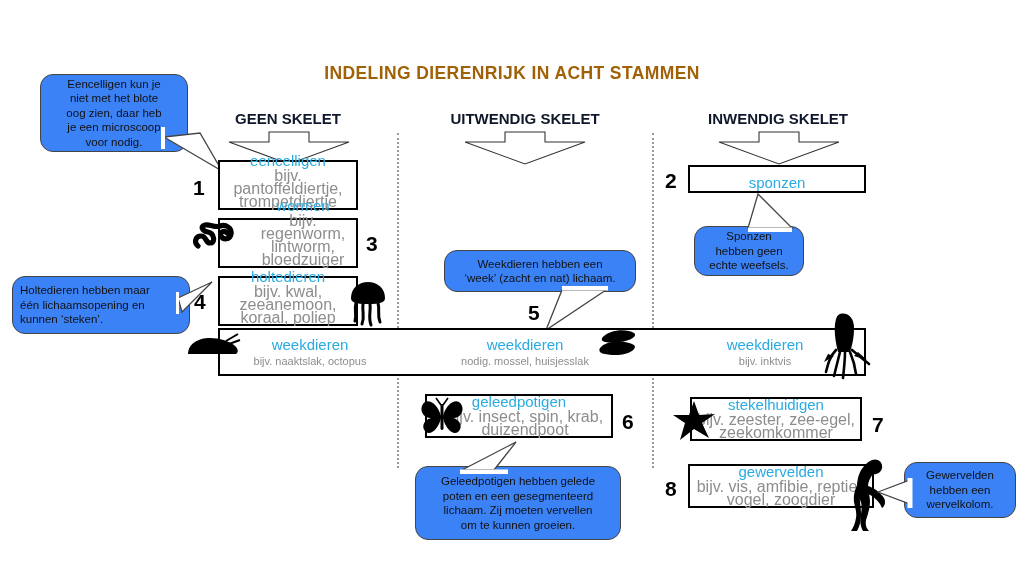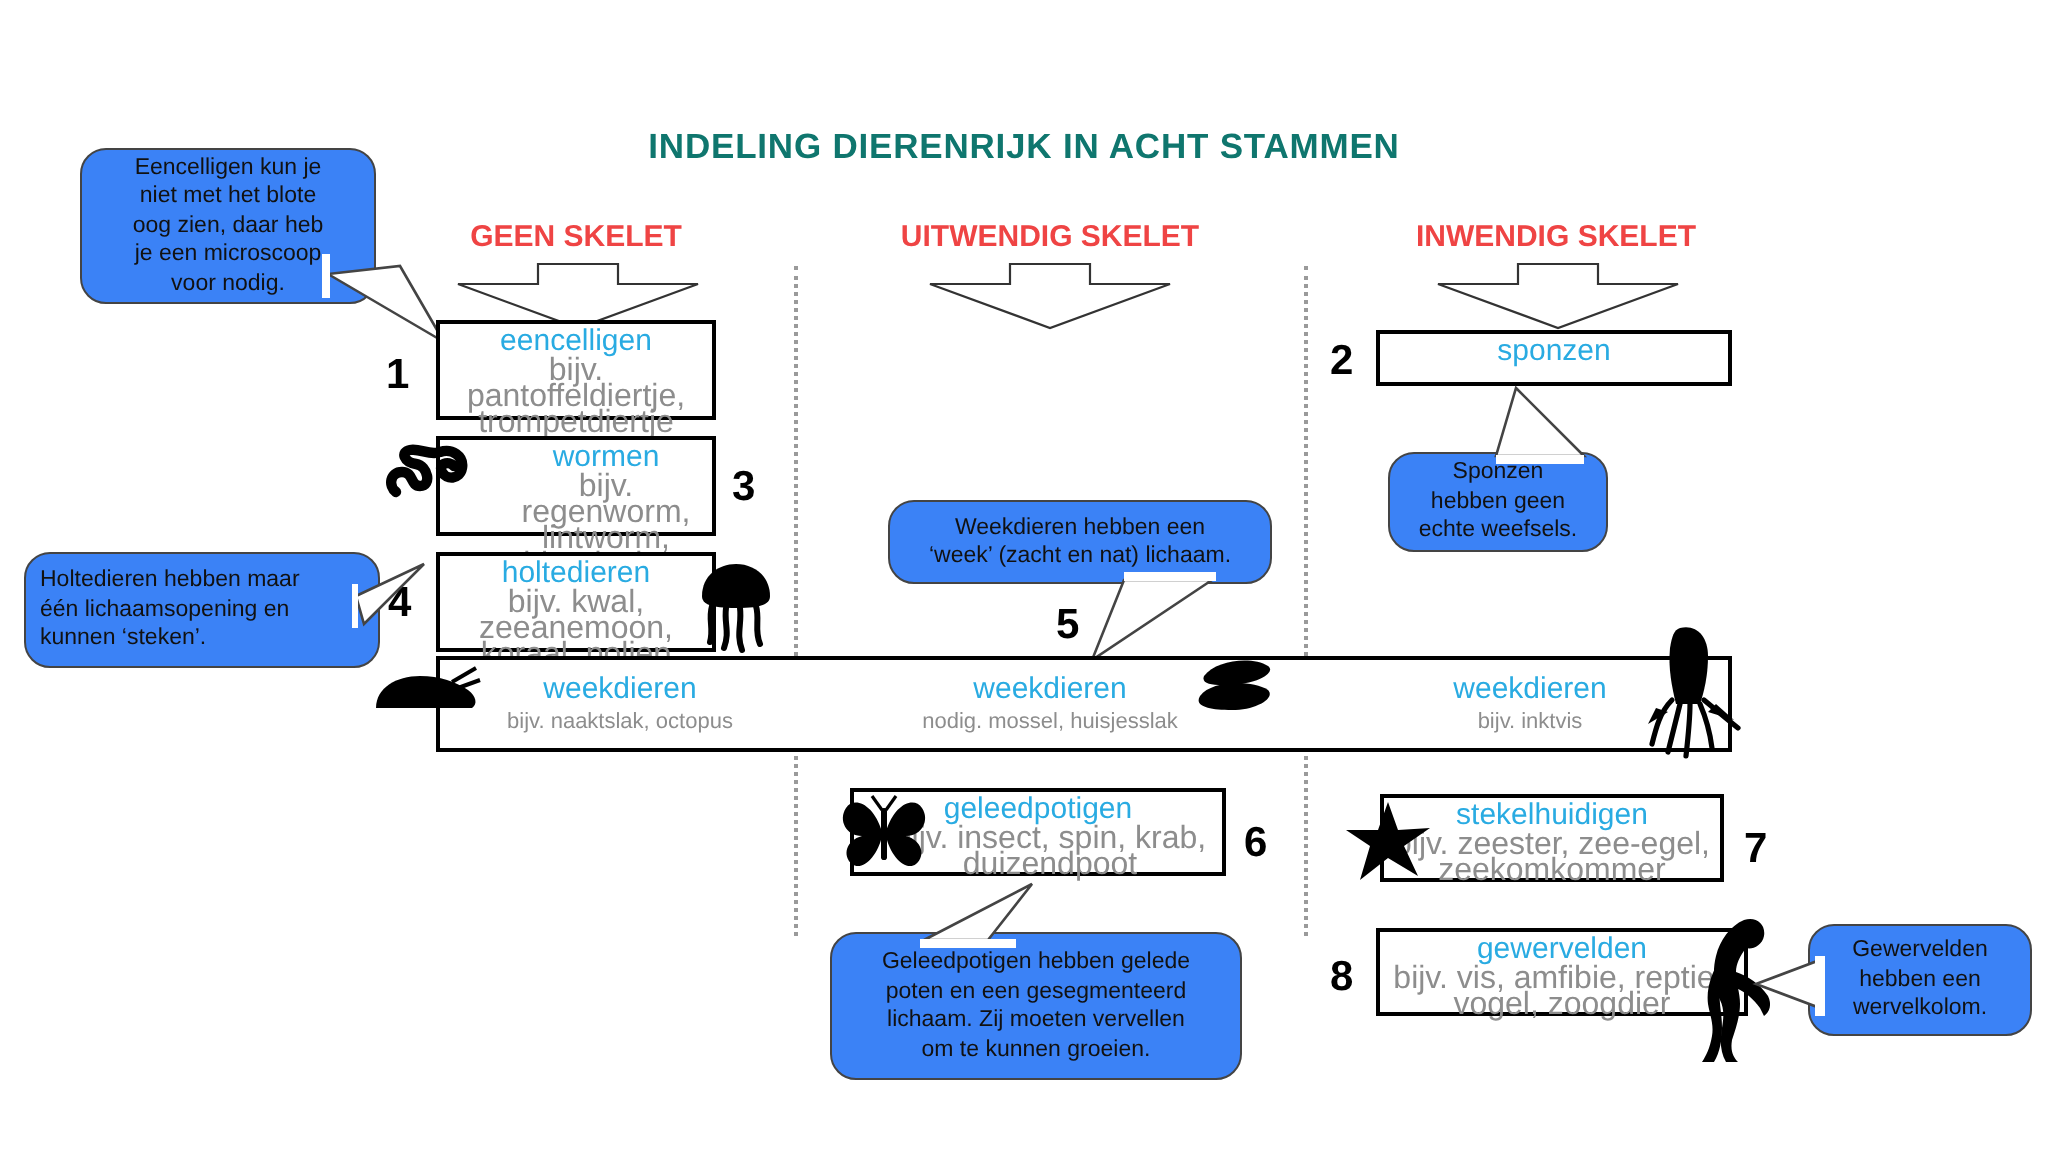--- a/index.html
+++ b/index.html
@@ -10,45 +10,45 @@
     overflow:hidden;
     position:relative;
   }
   #stage{position:absolute;left:0;top:0;width:1024px;height:577px;}
 
   
   .title{
     position:absolute;left:0;top:63px;width:1024px;
     text-align:center;
     font-size:17.5px;font-weight:bold;letter-spacing:.4px;
-    color:#0f766e;
+    color:#a16207;
   }
 
   
   .colhead{
     position:absolute;
-    font-size:15px;font-weight:bold;color:#ef4444;
+    font-size:15px;font-weight:bold;color:#0f172a;
     text-align:center;
   }
   .arrow{position:absolute;}
 
   
   .divider{
     position:absolute;width:0;
     border-left:2px dotted #9a9a9a;
   }
 
   
   .box{
     position:absolute;
     border:2px solid #000;
     background:#fff;
     box-sizing:border-box;
     display:flex;flex-direction:column;
-    align-items:center;justify-content:space-between;
+    align-items:center;justify-content:flex-end;
     text-align:center;
   }
   .box .name{
     color:#29ABE2;
     font-size:15px;
     line-height:17px;
     white-space:nowrap;
   }
   .box .eg{
     color:#8d8d8d;

